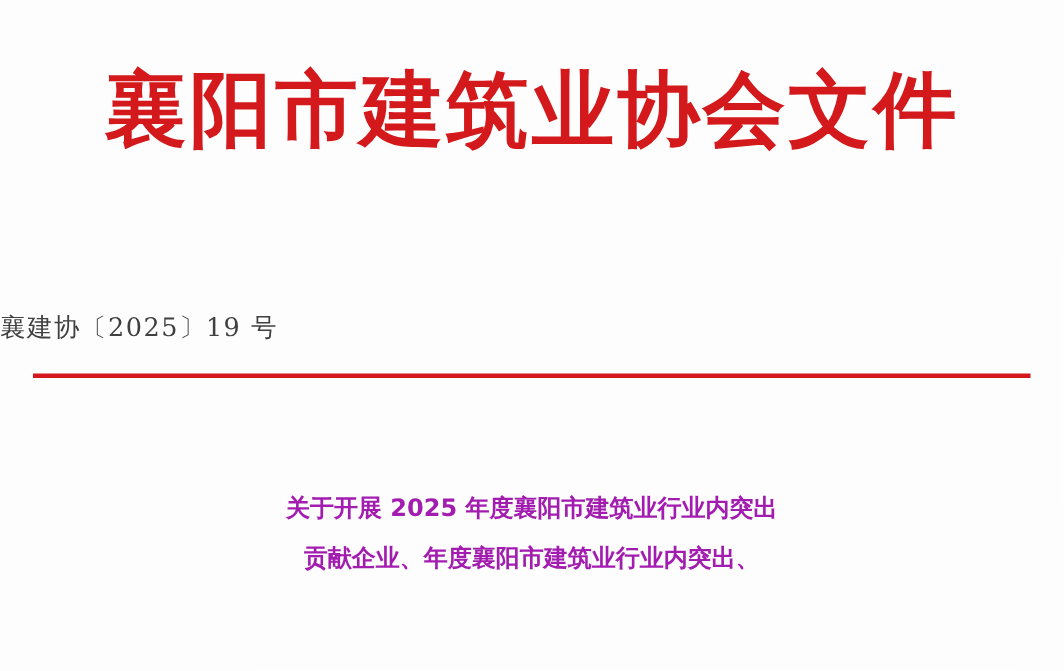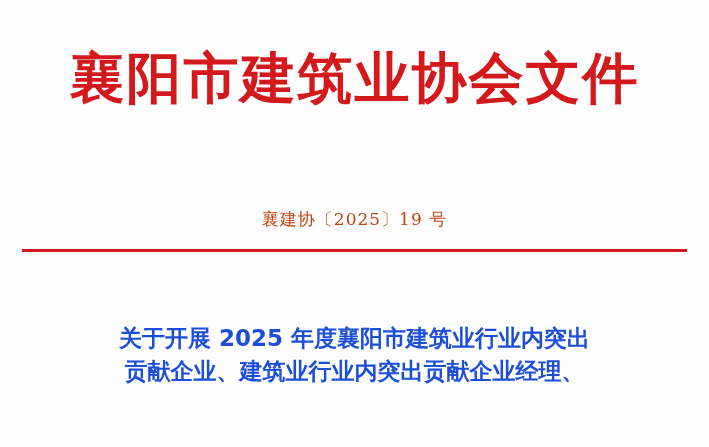--- a/index.html
+++ b/index.html
@@ -21,76 +21,75 @@
     box-sizing: border-box;
   }
   .masthead {
     position: absolute;
     top: 44px;
     left: 0;
     width: 709px;
     text-align: center;
   }
   .masthead-title {
-    font-family: Liberation Sans, sans-serif;
+    font-family: Liberation Mono, monospace;
     font-size: 55px;
     line-height: 68px;
     font-weight: bold;
     color: #d3191b;
     letter-spacing: 2px;
     white-space: nowrap;
   }
   .doc-number {
     position: absolute;
     top: 207px;
     left: 0;
     width: 709px;
-    text-align: center;
     font-family: "DejaVu Serif", "Liberation Serif", serif;
     font-size: 17px;
     line-height: 24px;
-    color: #c2410c;
+    color: #404040;
     letter-spacing: 1px;
   }
   .red-rule {
     position: absolute;
     top: 249px;
     left: 22px;
     width: 665px;
     height: 3px;
     background: #d3191b;
   }
   .title-block {
     position: absolute;
     top: 322px;
     left: 52px;
     width: 605px;
     text-align: center;
   }
   .title-line {
     font-family: "DejaVu Sans", "Liberation Sans", sans-serif;
-    font-size: 23px;
+    font-size: 16px;
     line-height: 33px;
     font-weight: bold;
-    color: #1d4ed8;
+    color: #a21caf;
     letter-spacing: 0px;
     white-space: nowrap;
   }
 </style>
 </head>
 <body>
 
 <div class="page">
 
   <div class="masthead">
     <div class="masthead-title">襄阳市建筑业协会文件</div>
   </div>
 
   <div class="doc-number">襄建协〔2025〕19 号</div>
 
   <div class="red-rule"></div>
 
   <div class="title-block">
     <div class="title-line">关于开展 2025 年度襄阳市建筑业行业内突出</div>
-    <div class="title-line">贡献企业、建筑业行业内突出贡献企业经理、</div>
+    <div class="title-line">贡献企业、年度襄阳市建筑业行业内突出、</div>
   </div>
 
 </div>
 
 </body></html>

